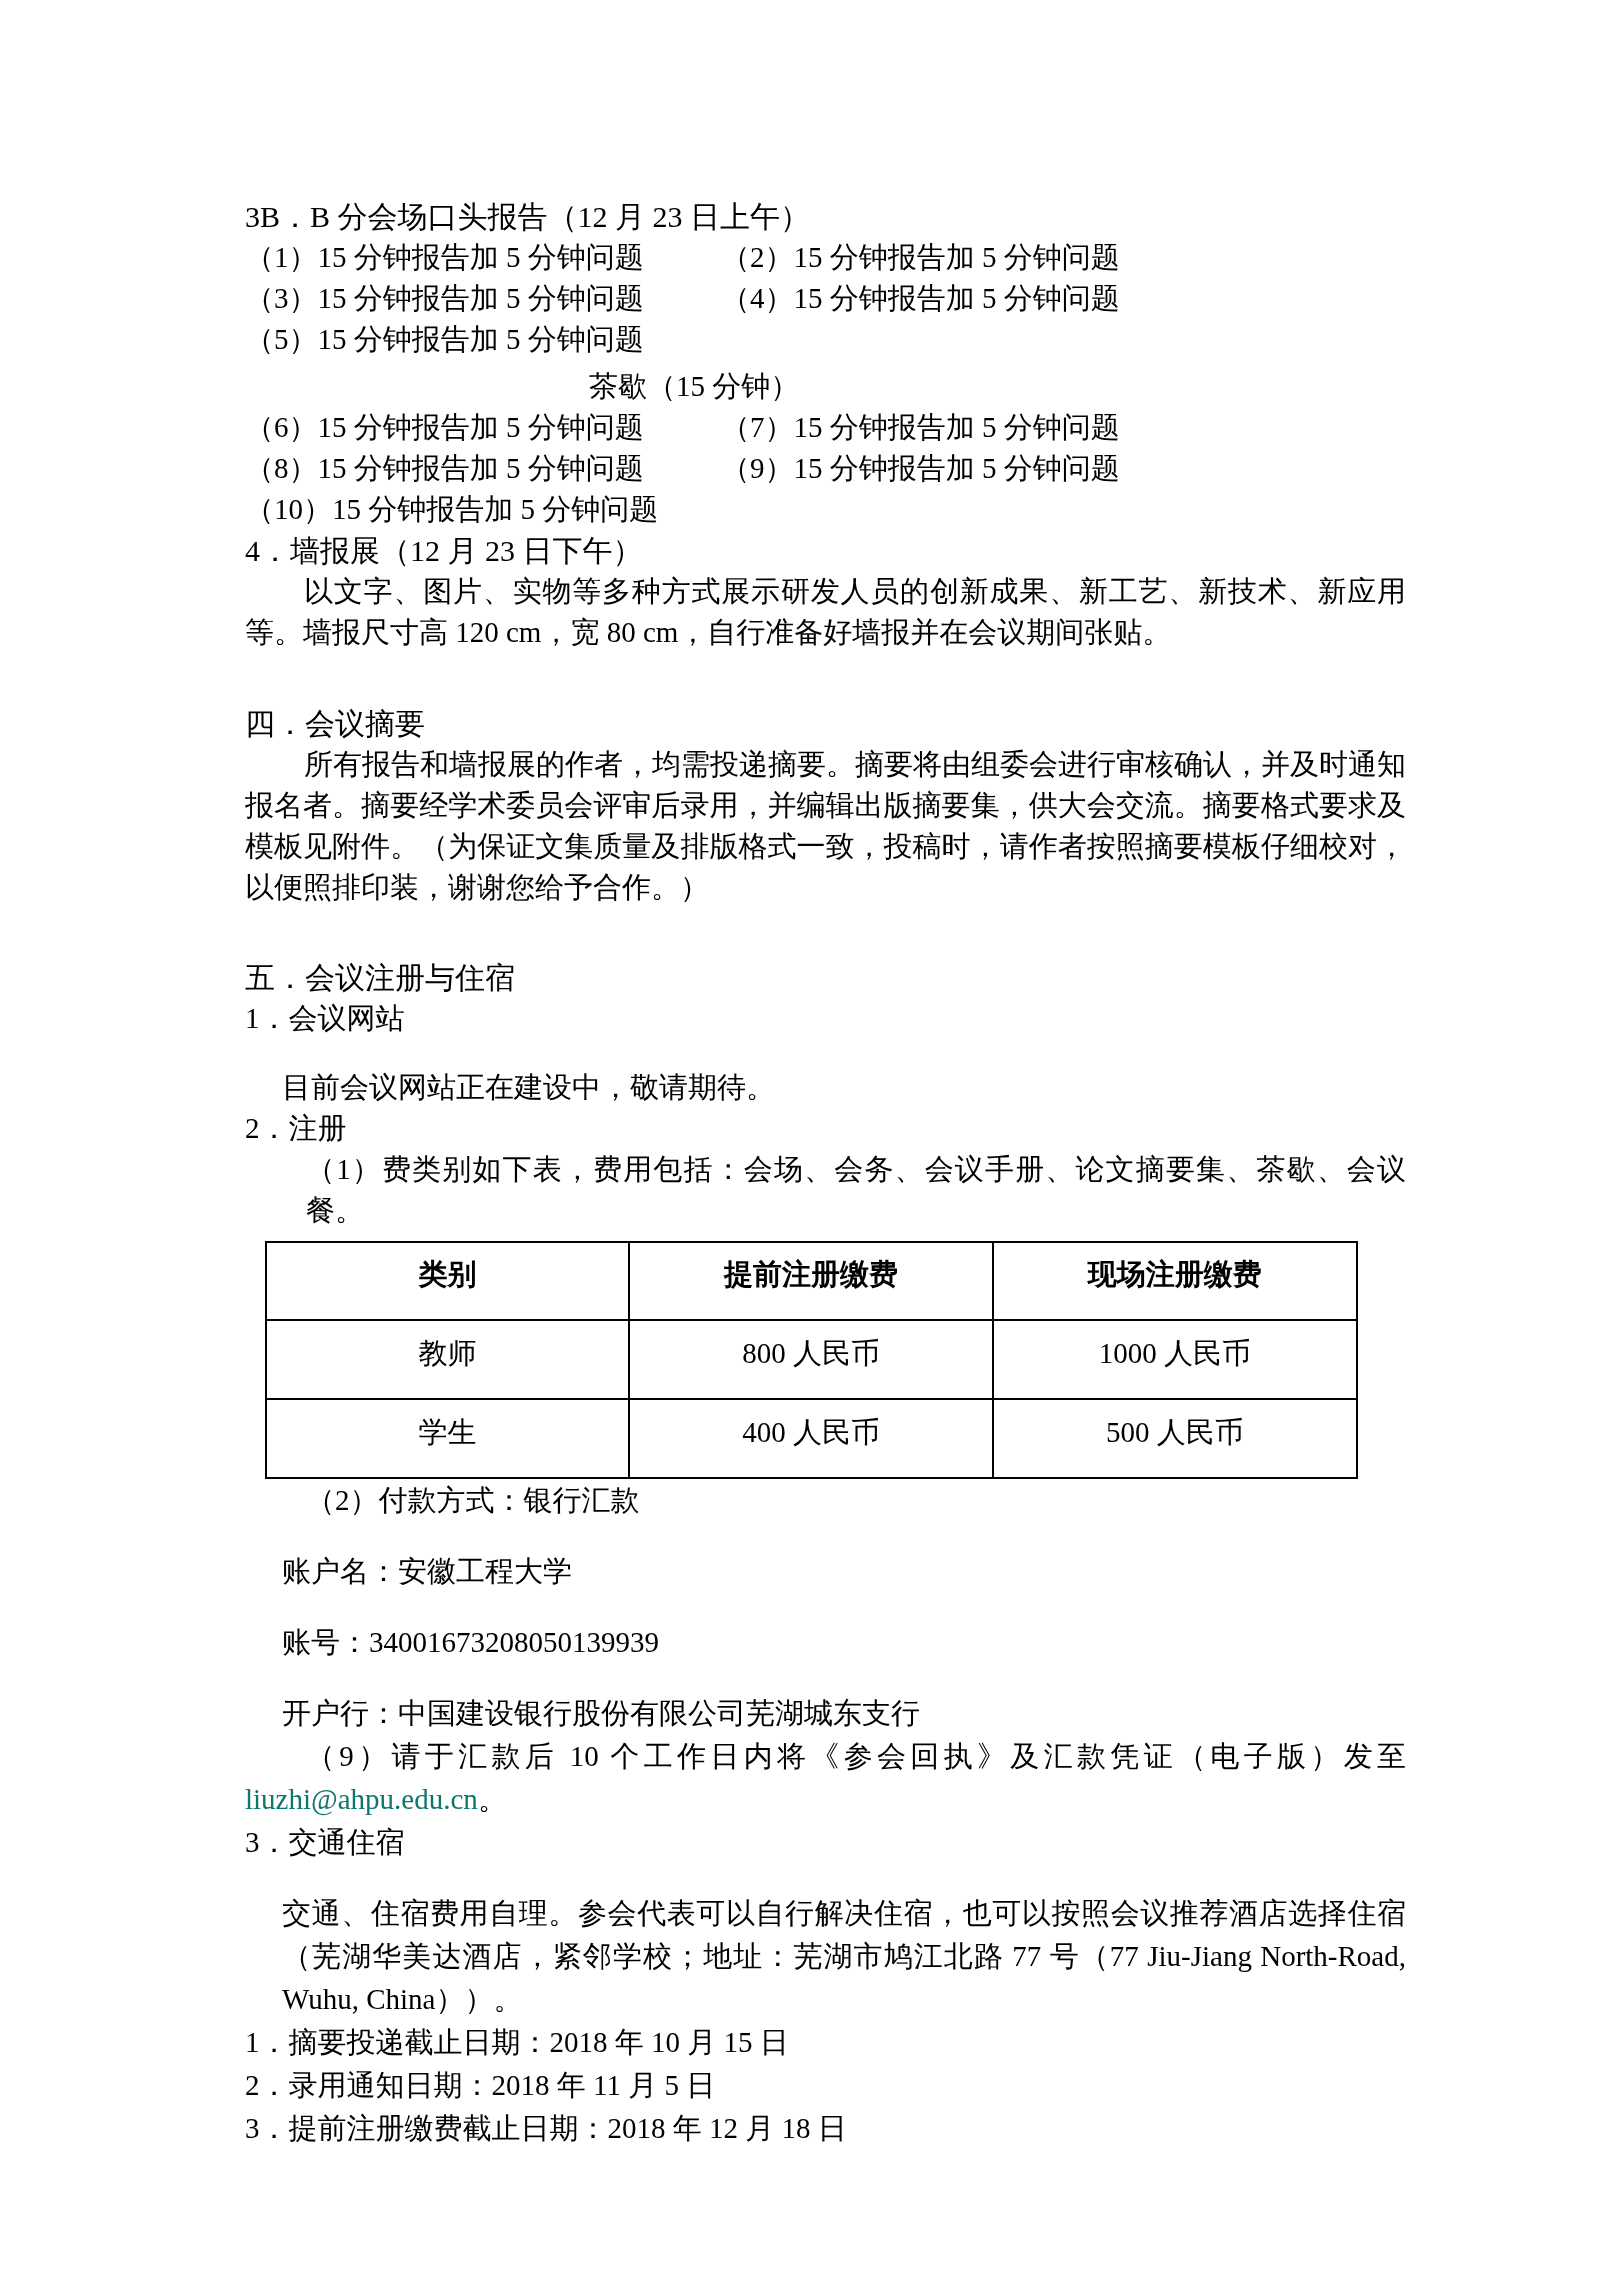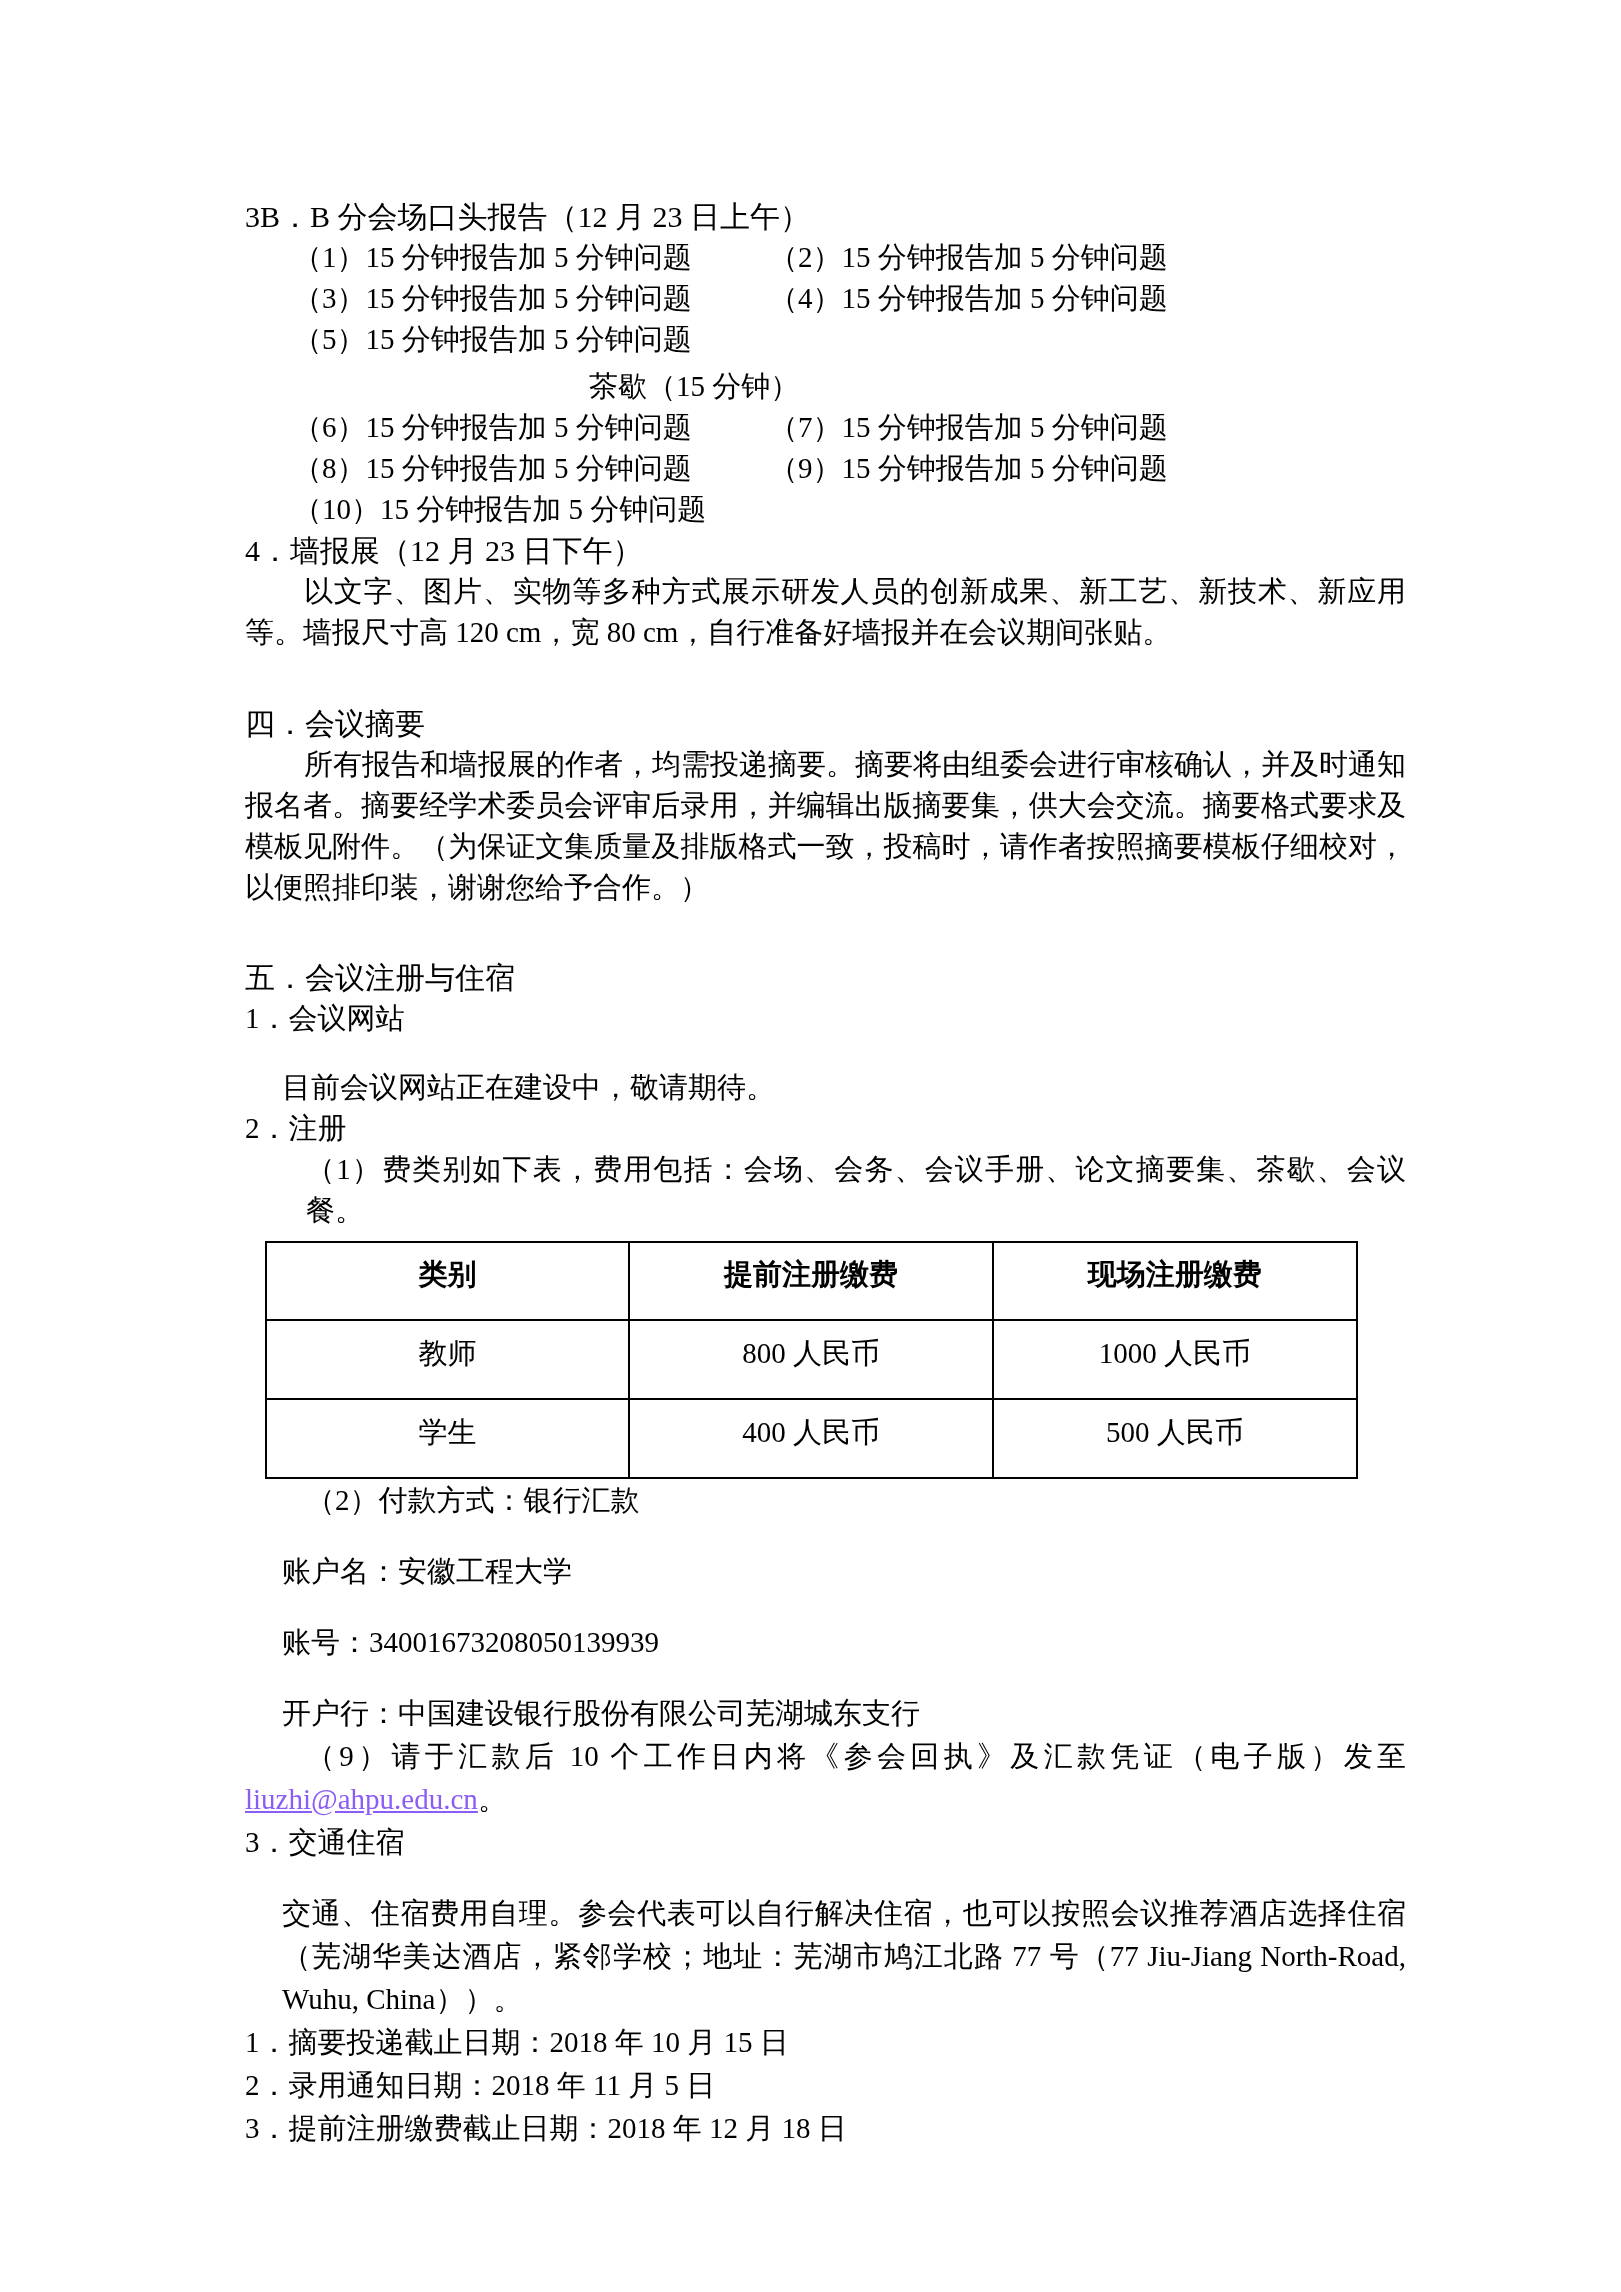--- a/index.html
+++ b/index.html
@@ -13,21 +13,21 @@
   }
   .content{
     position:absolute;
     left:245px;top:196px;
     width:1161px;
     font-size:29px;
     line-height:41px;
   }
   .h{font-weight:normal;font-size:30px;line-height:41px;}
   .row{display:flex;}
-  .row .c1{display:inline-block;width:476px;margin-left:48px;}
+  .row .c1{display:inline-block;width:476px;}
   .row .c2{display:inline-block;flex:1;}
   .tea{margin-top:5.9px;margin-left:344px;}
   .sec4-title{margin-top:0;}
   .para{text-align:justify;text-indent:59px;}
   .gap-lg{margin-top:50px;}
   .gap-md{margin-top:49px;}
   .gap-sm{margin-top:41px;}
   .indent1{padding-left:37px;margin-top:28px;}
   .indent2{padding-left:61px;}
   .just{text-align:justify;}
@@ -42,21 +42,21 @@
   table.fee th,table.fee td{
     border:2px solid #000000;
     text-align:center;
     vertical-align:top;
     padding-top:11.8px;
     font-size:29px;
   }
   table.fee th{height:64px;font-weight:bold;border-radius:20px;}
   table.fee td{height:64px;font-weight:normal;border-radius:25px;}
   .pay-block{line-height:43px;}
-  .email{color:#8b5cf6;text-decoration:underline;}
+  .email{color:#0f766e;}
   .dates{line-height:43px;}
 </style>
 </head>
 <body>
 
 <div class="page">
   <div class="content">
 
     <div class="h">3B．B 分会场口头报告（12 月 23 日上午）</div>
 

